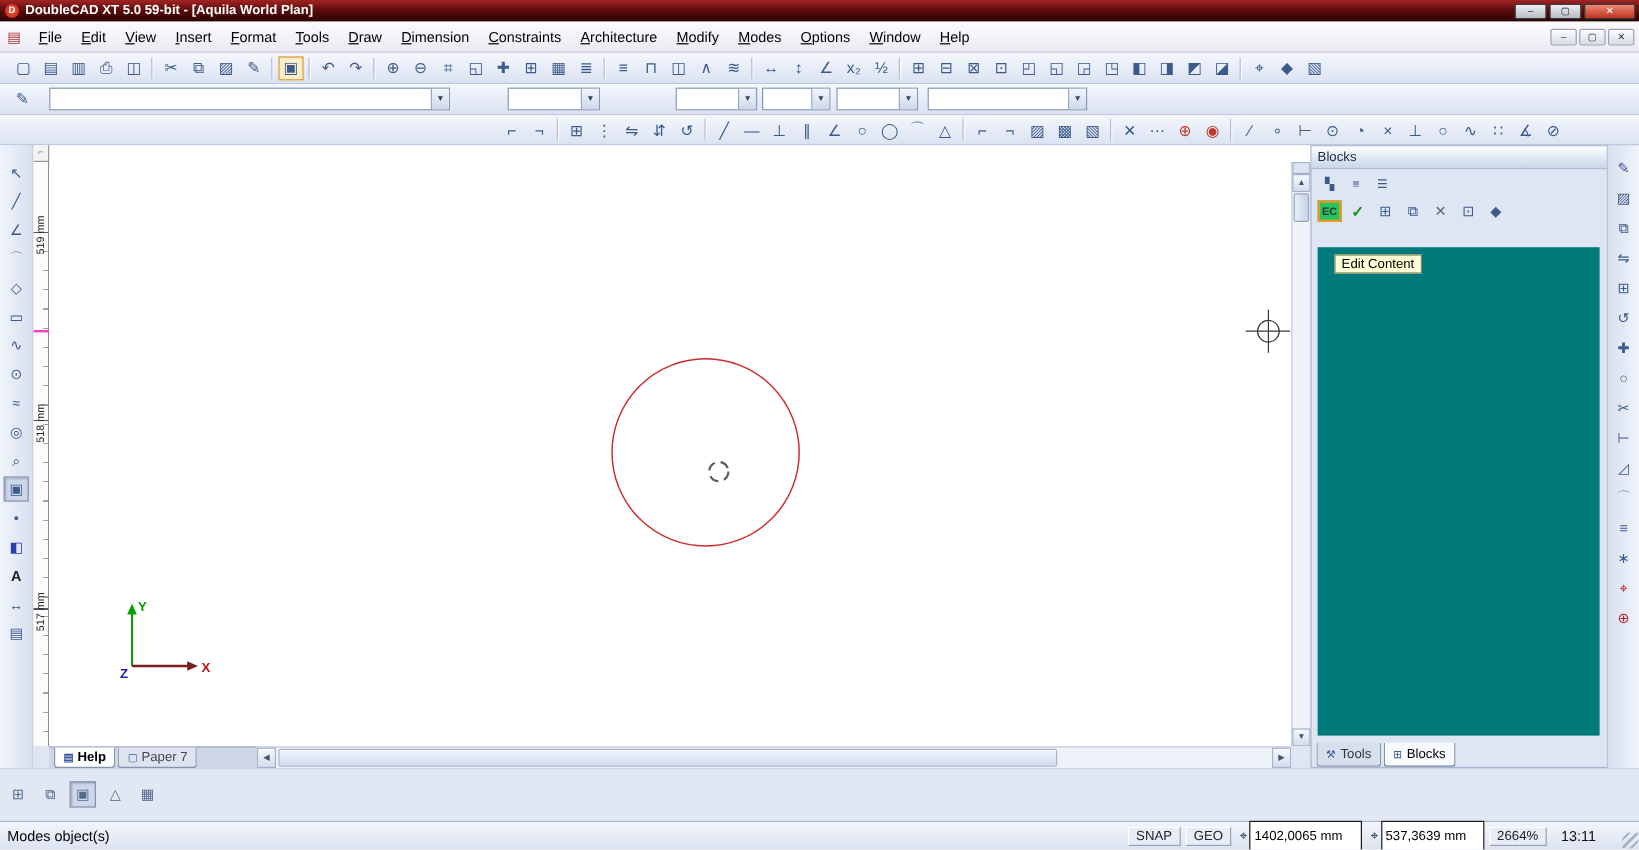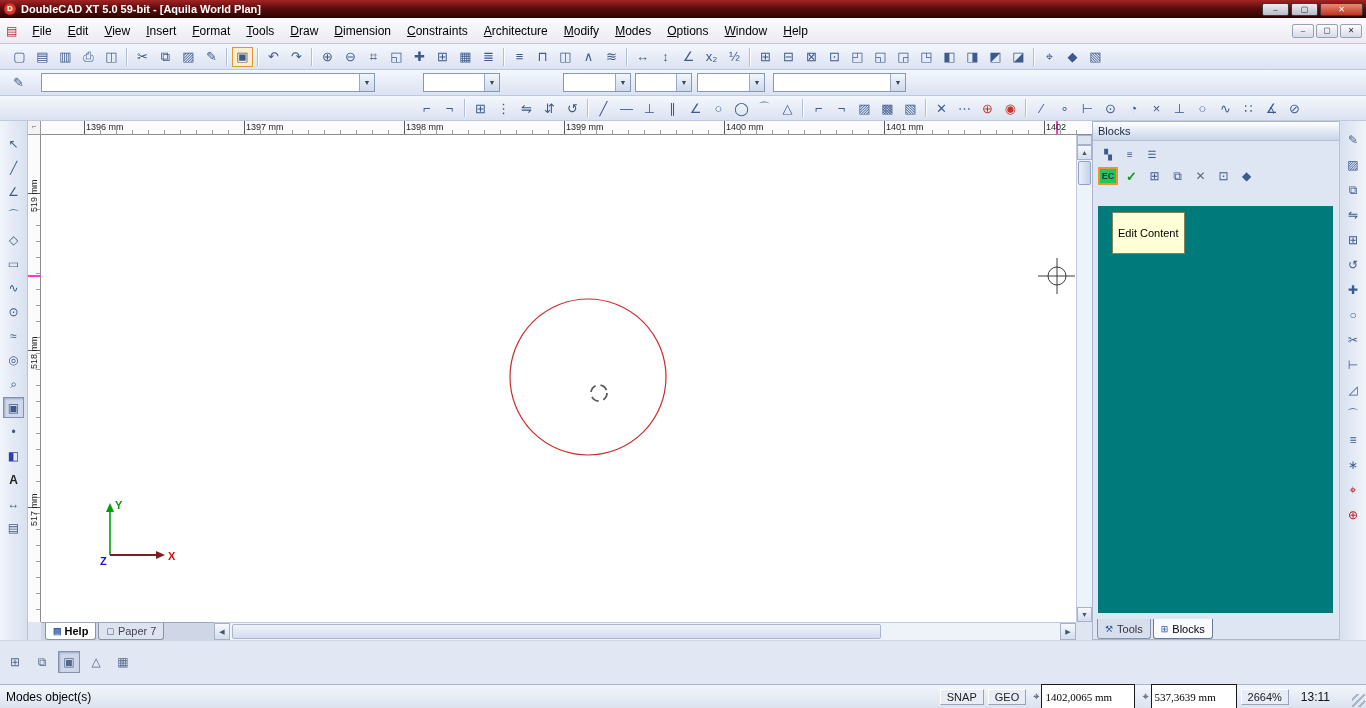--- a/index.html
+++ b/index.html
@@ -135,21 +135,21 @@
     font-size:10px;color:#3c5a8c;padding:0}
   #blocks-actionbar{display:flex;gap:4px;padding:3px 4px 2px 5px;align-items:center}
   .blk-action-icon{width:19px;height:18px;border:1px solid transparent;background:none;
     display:flex;align-items:center;justify-content:center;font-size:12px;color:#3c5a8c;padding:0}
   [data-name="edit-content-button"]{width:20px;height:18px;border:2px solid #e8962e;background:#22c55e;
     font-size:9px;font-weight:bold;color:#333;box-sizing:border-box}
   [data-name="finish-edit-icon"]{color:#18971d;font-weight:bold;font-size:13px}
   [data-name="delete-block-icon"]{color:#666}
   #blocks-content{position:absolute;left:5px;top:84px;width:235px;height:407px}
   #blocks-tooltip{position:absolute;left:19px;top:90px;background:#ffffd8;border:1px solid #83835a;
-    padding:14px 5px;font-size:11px;color:#000;white-space:nowrap;z-index:5}
+    padding:1px 5px;font-size:11px;color:#000;white-space:nowrap;z-index:5}
   #blocks-tabs{position:absolute;left:4px;top:497px;height:20px;display:flex;gap:2px}
   .panel-tab{display:flex;align-items:center;gap:4px;padding:0 7px;font-size:11px;
     border:1px solid #8894ad;border-top:none;background:#d7deec;color:#334;border-radius:0 0 3px 3px}
   .panel-tab.active{background:#f8fafd;border-color:#6b7a99;color:#000}
 
   
   #bottom-strip{position:absolute;left:0;top:640px;width:1366px;height:44px;background:#e2e8f3;
     border-top:1px solid #cdd5e4}
   #mini-toolbar{position:absolute;left:4px;top:10px;display:flex;gap:5px}
   .mini-icon{width:22px;height:22px;display:flex;align-items:center;justify-content:center;
@@ -160,21 +160,21 @@
   #statusbar{position:absolute;left:0;top:684px;width:1366px;height:24px;box-sizing:border-box;
     background:linear-gradient(#f2f5fb,#dce3f0);border-top:1px solid #aab4c9;
     display:flex;align-items:center;padding:0 6px;font-size:12px}
   #status-message{color:#000}
   #status-spacer{flex:1}
   .status-cell{border:1px solid;border-color:#fff #98a3ba #98a3ba #fff;background:#e7ecf6;
     padding:1px 6px;font-size:11px;margin-left:4px;color:#222}
   .coord{display:flex;align-items:center;margin-left:7px}
   .coord-icon{font-size:11px;color:#345;margin-right:2px;background:none;border:none;padding:0}
   .coord-input{height:16px;border:1px solid #1a1a1a;background:#fff;font-size:11px;padding:4px 3px;
-    font-family:Liberation Serif, serif}
+    font-family:Liberation Sans, sans-serif}
   #coord-x{width:86px}
   #coord-y{width:78px}
   #status-time{margin:0 30px 0 12px}
   #resize-grip{position:absolute;right:1px;bottom:1px;width:13px;height:13px;
     background:repeating-linear-gradient(135deg,transparent 0 3px,#a9b4c8 3px 5px)}
 </style>
 </head>
 <body>
 
 <div id="titlebar" data-name="title-bar">
@@ -357,31 +357,20 @@
     <button class="pal-icon" data-name="point-tool-icon">•</button>
     <button class="pal-icon" data-name="solid-tool-icon">◧</button>
     <button class="pal-icon" data-name="text-tool-icon">A</button>
     <button class="pal-icon" data-name="dimension-tool-icon">↔</button>
     <button class="pal-icon" data-name="layout-tool-icon">▤</button>
   </div>
 
 <div id="canvas-area" data-name="canvas-area">
   <div id="ruler-corner" data-name="ruler-origin-icon">⌐</div>
 
-  <div id="hruler" data-name="horizontal-ruler">
-
-    <div class="cursor-marker" data-name="hruler-cursor-marker"></div>
-  <span class="hruler-label" data-name="hruler-label">1396 mm</span>
-      <span class="hruler-label" data-name="hruler-label">1397 mm</span>
-      <span class="hruler-label" data-name="hruler-label">1398 mm</span>
-      <span class="hruler-label" data-name="hruler-label">1399 mm</span>
-      <span class="hruler-label" data-name="hruler-label">1400 mm</span>
-      <span class="hruler-label" data-name="hruler-label">1401 mm</span>
-      <span class="hruler-label" data-name="hruler-label">1402</span>
-    </div>
 
   <div id="vruler" data-name="vertical-ruler">
 
     <div class="cursor-marker" data-name="vruler-cursor-marker"></div>
   <span class="vruler-label" data-name="vruler-label">519 mm</span>
       <span class="vruler-label" data-name="vruler-label">518 mm</span>
       <span class="vruler-label" data-name="vruler-label">517 mm</span>
     </div>
 
   <div id="drawing" data-name="drawing-viewport">

